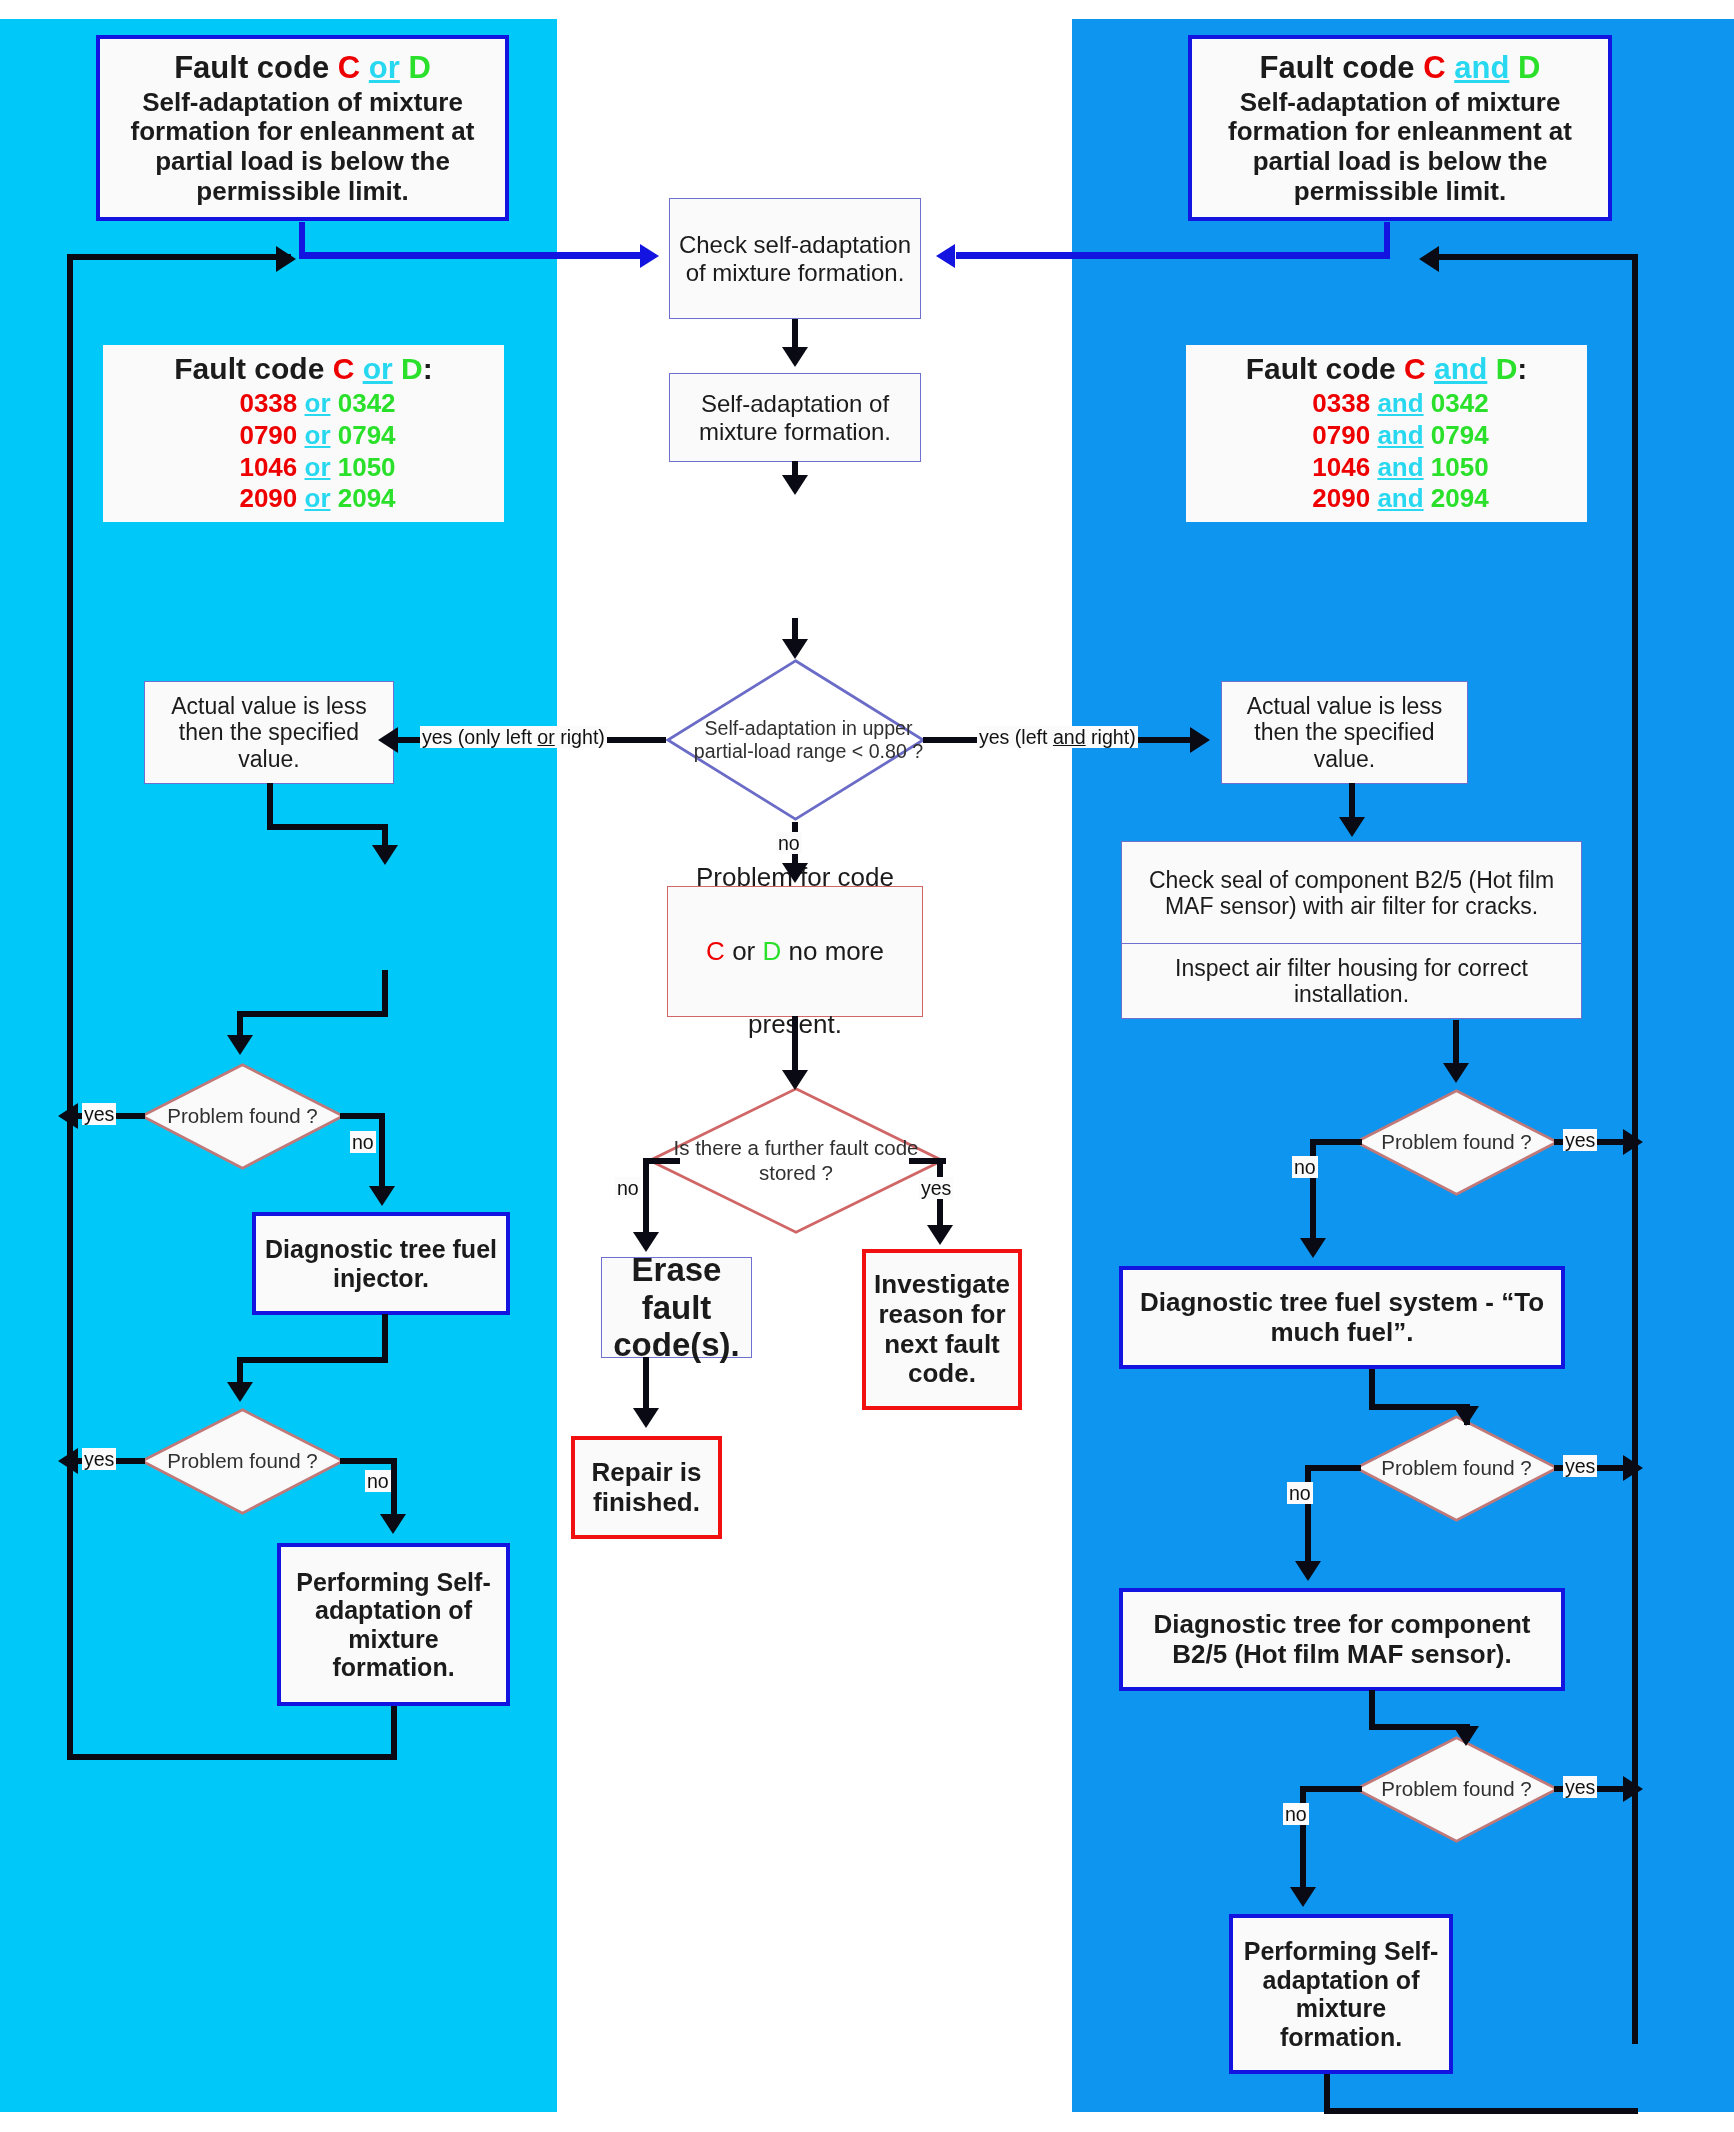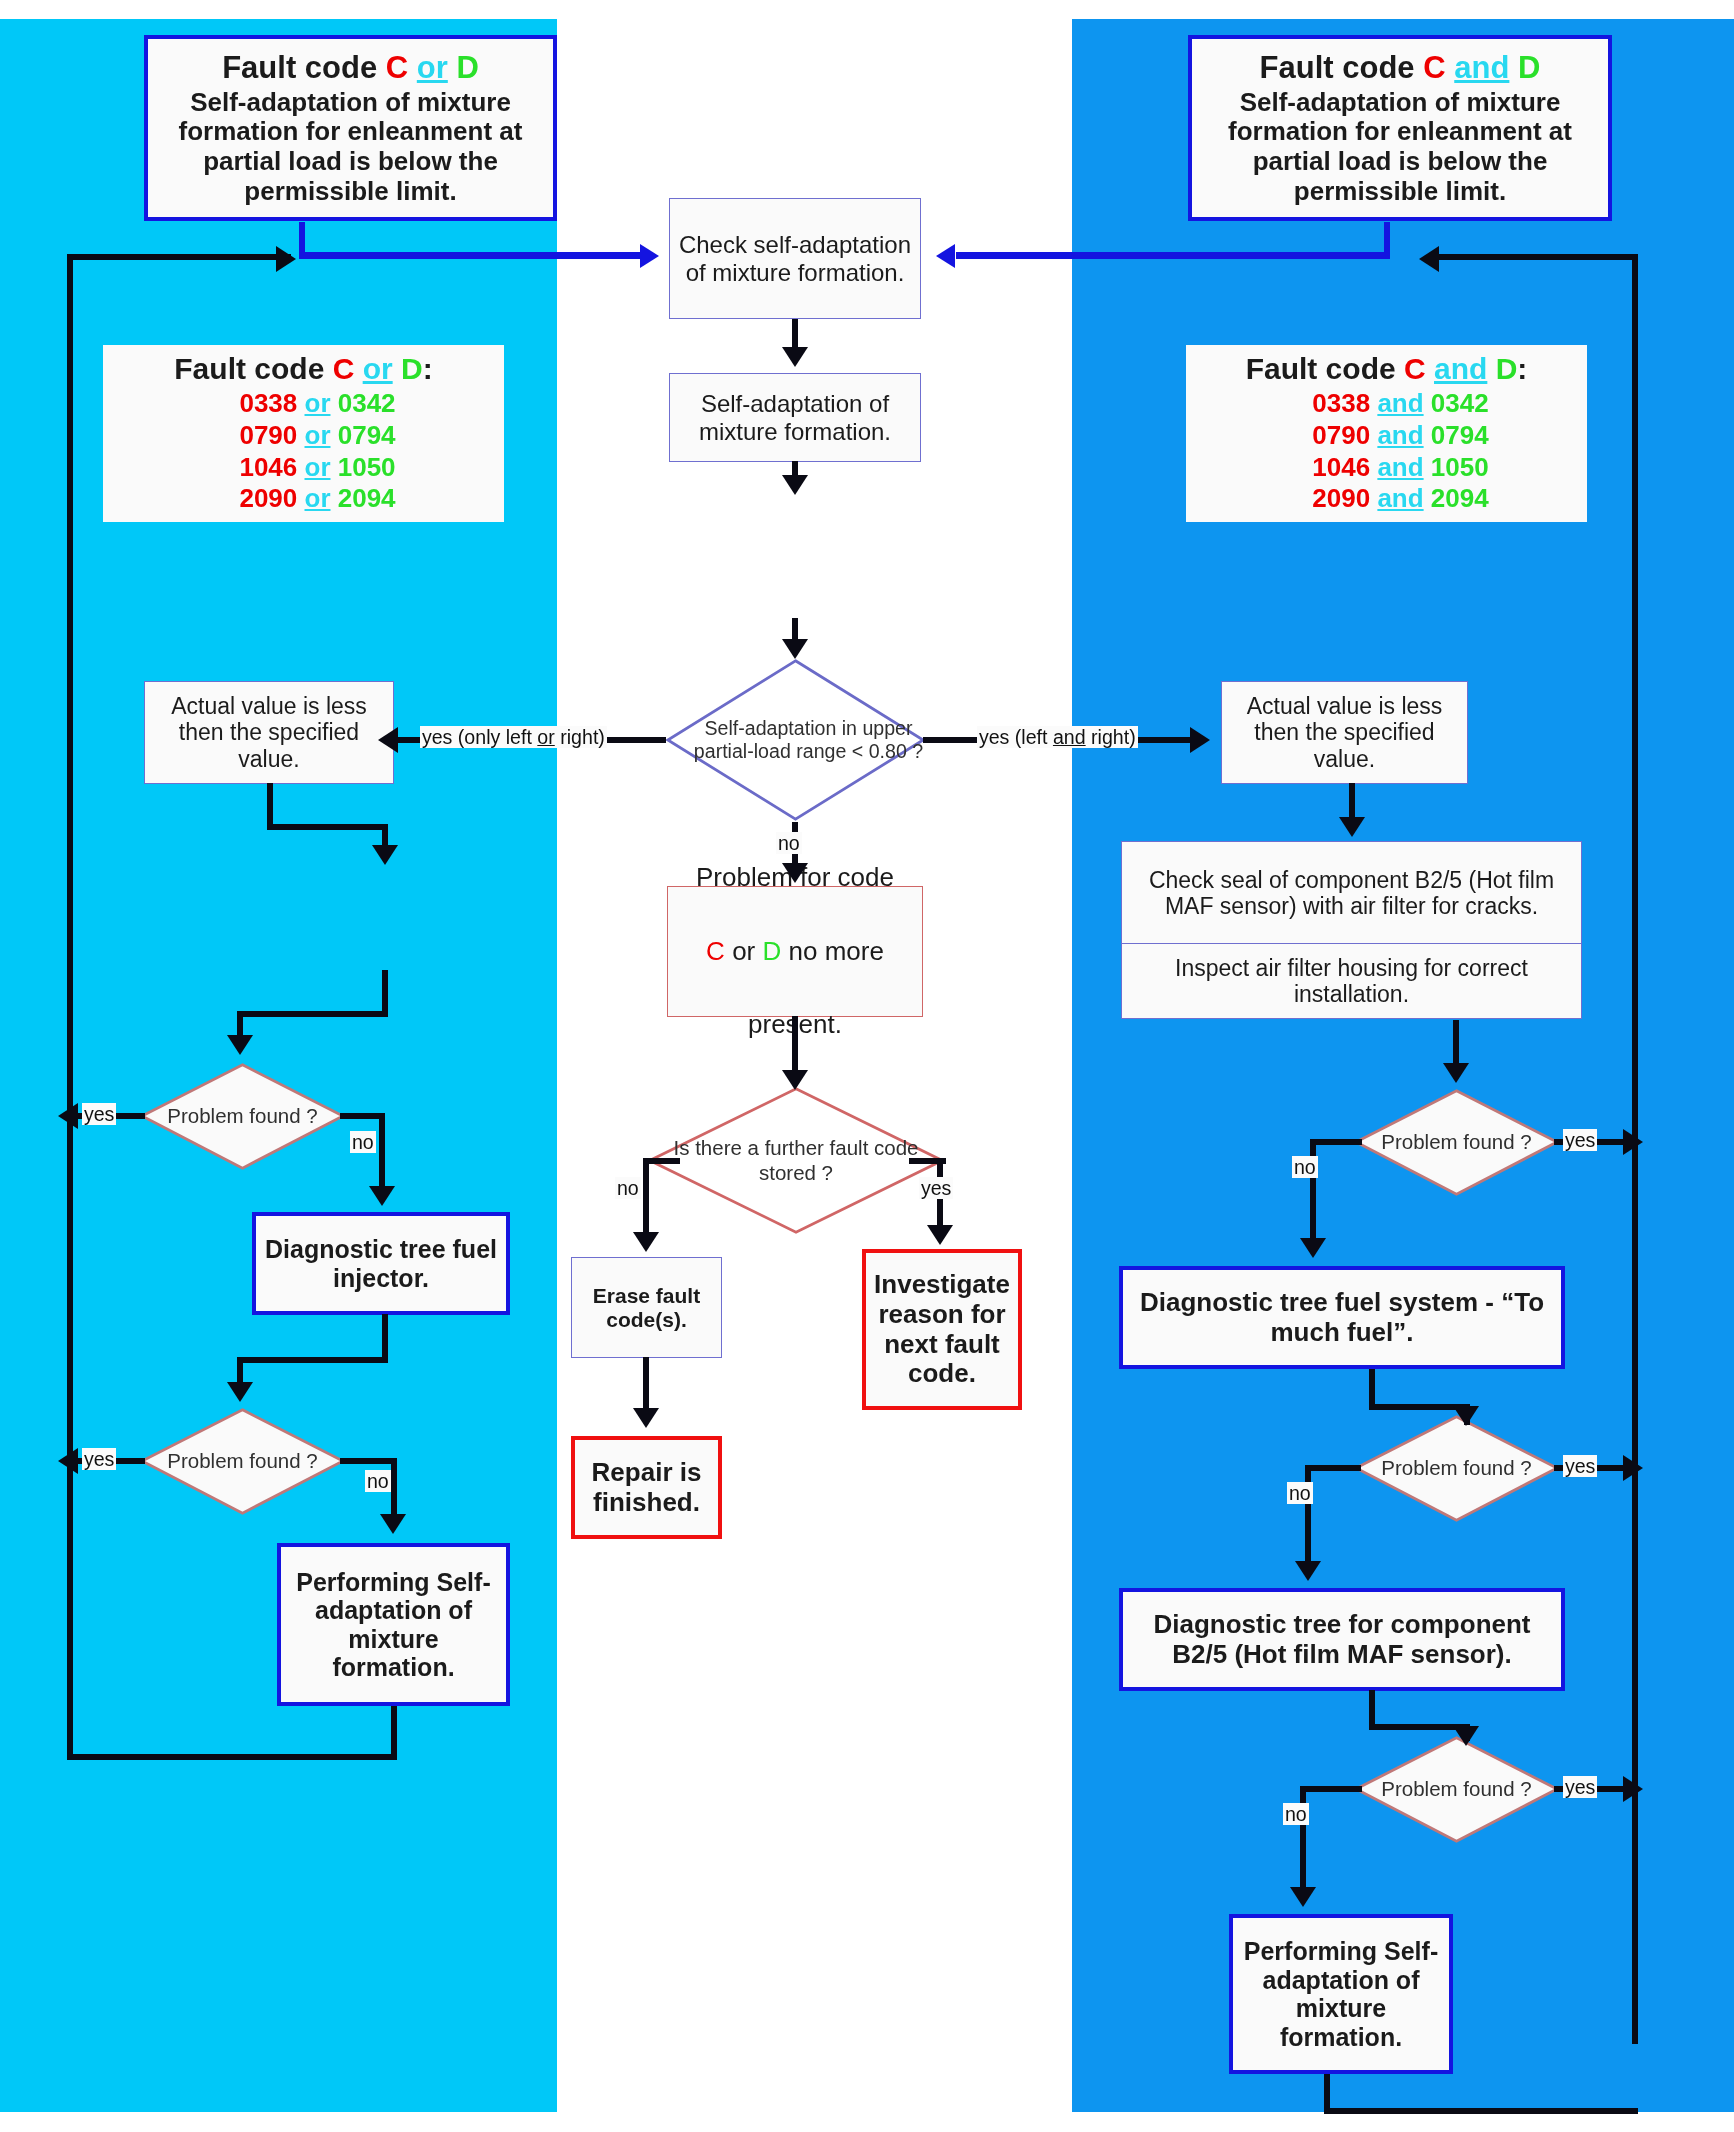--- a/index.html
+++ b/index.html
@@ -48,21 +48,21 @@
   .codes .row{white-space:nowrap;margin-left:28px;}
 </style>
 </head>
 <body>
 
 <div id="stage">
 
   <div class="panel" id="panel-left"></div>
   <div class="panel" id="panel-right"></div>
 
-  <div class="node b-blue bold" style="left:96px;top:35px;width:413px;height:186px;font-size:26px;padding:5.6px 9.3px;flex-direction:column;margin-left:48px;">
+  <div class="node b-blue bold" style="left:96px;top:35px;width:413px;height:186px;font-size:26px;padding:5.6px 9.3px;flex-direction:column;">
     <div style="font-size:31px;margin-bottom:2.8px;">
       <span>Fault code </span><span class="red">C</span><span> </span><span class="cyan">or</span><span> </span><span class="green">D</span>
     </div>
     <div style="max-width:373px;">Self-adaptation of mixture formation for enleanment at partial load is below the permissible limit.</div>
   </div>
 
   <div class="node" style="left:103px;top:345px;width:401px;height:177px;font-size:24px;flex-direction:column;border:none;">
     <div class="bold" style="font-size:30px;margin-bottom:1.9px;">
       <span>Fault code </span><span class="red">C</span><span> </span><span class="cyan">or</span><span> </span><span class="green">D</span><span>:</span>
     </div>
@@ -168,21 +168,21 @@
     <div>present.</div>
   </div>
 
   <div class="diamond" style="left:647px;top:1086px;width:298px;height:149px;">
     <svg width="298" height="149" viewBox="0 0 320 160">
         <polygon points="160,3 317,80 160,157 3,80" fill="#ffffff" stroke="#d06666" stroke-width="3"></polygon>
       </svg>
     <div class="dtext" style="font-size:20.5px;">Is there a further fault code stored ?</div>
   </div>
 
-  <div class="node b-blue-thin bold" style="left:571px;top:1257px;width:151px;height:101px;font-size:21px;padding:1.9px 5.6px;">
+  <div class="node b-blue-thin bold" style="left:601px;top:1257px;width:151px;height:101px;font-size:33px;padding:1.9px 5.6px;">
       <span>Erase fault code(s).</span>
     </div>
 
   <div class="node b-red bold" style="left:571px;top:1436px;width:151px;height:103px;font-size:26px;padding:1.9px 5.6px;">
       <span>Repair is finished.</span>
     </div>
 
   <div class="node b-red bold" style="left:862px;top:1249px;width:160px;height:161px;font-size:26px;padding:1.9px 5.6px;">
       <span>Investigate reason for next fault code.</span>
     </div>

